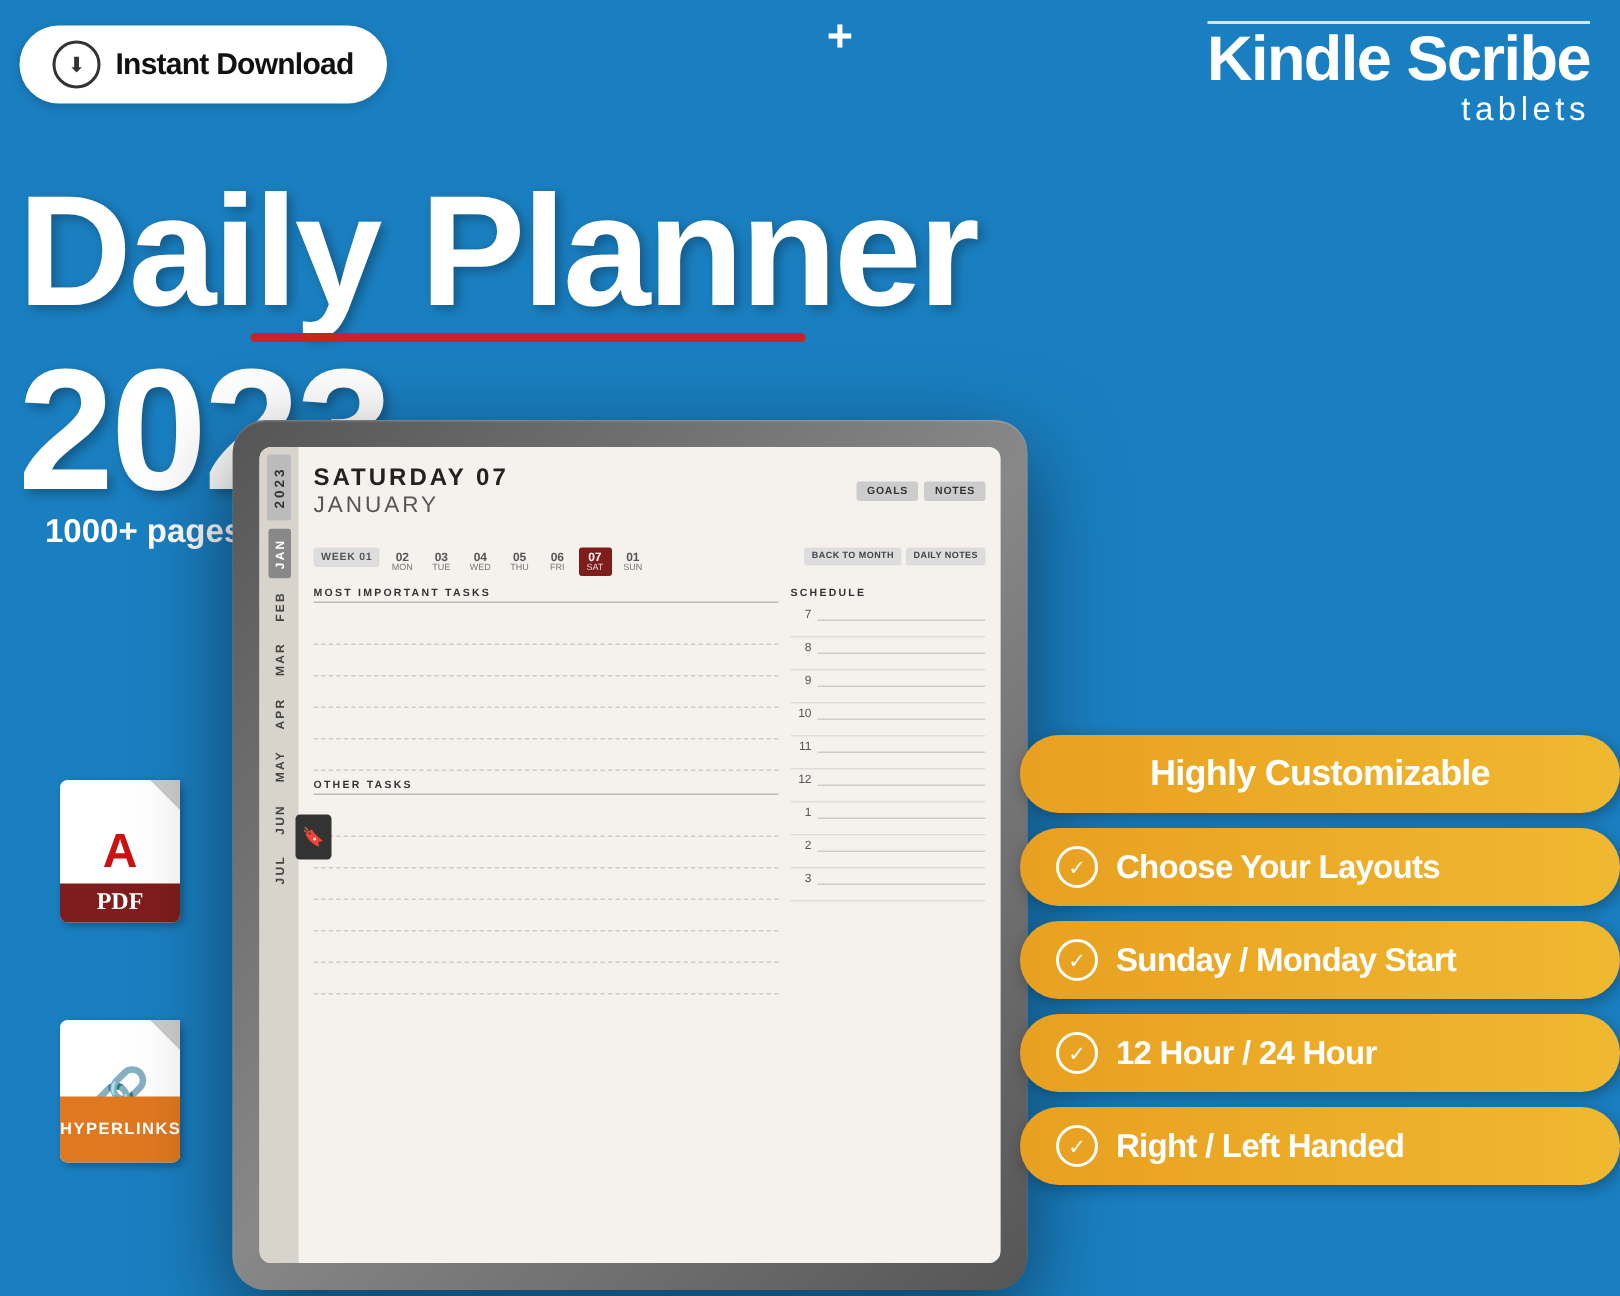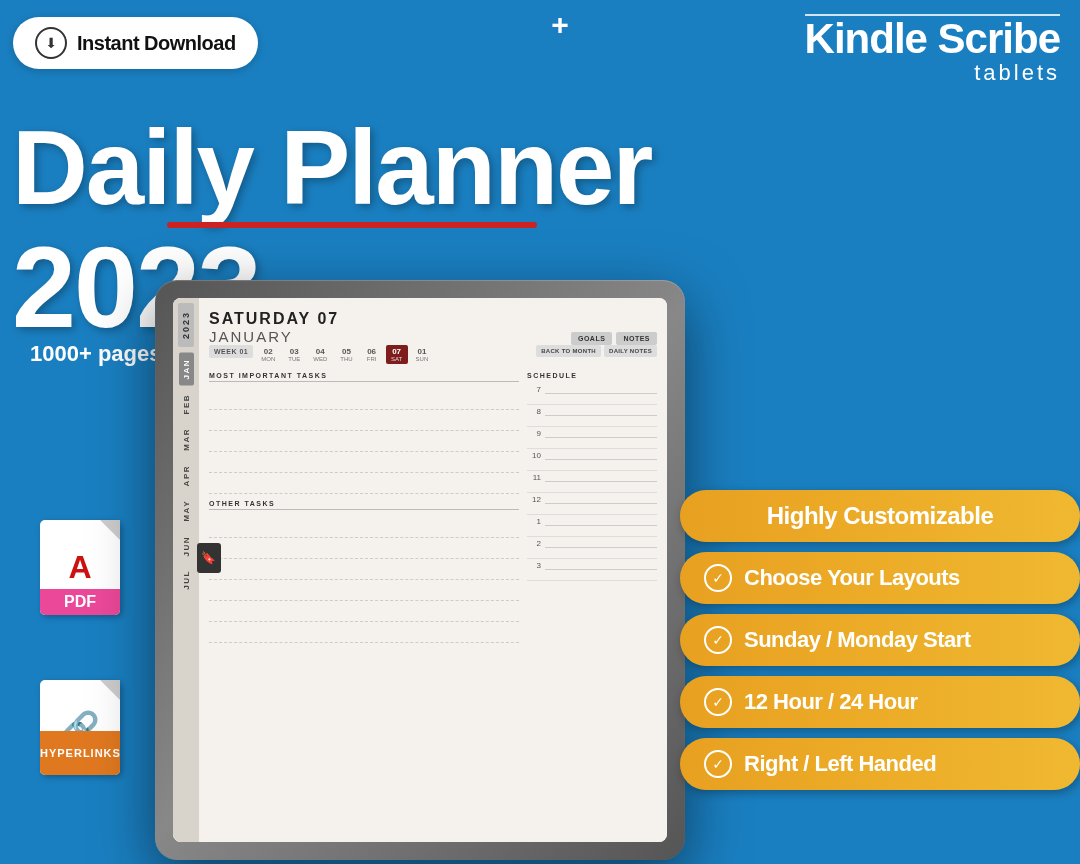--- a/index.html
+++ b/index.html
@@ -156,30 +156,31 @@
       height: 20px;
       background: #ccc;
       clip-path: polygon(0 0, 100% 100%, 100% 0);
     }
     .pdf-acrobat {
       color: #cc1111;
       font-size: 32px;
       font-weight: 900;
     }
     .pdf-label {
-      background: #ec4899;
+      background: #7f1d1d;
       color: white;
       font-size: 16px;
       font-weight: 900;
       width: 100%;
       text-align: center;
       padding: 4px 0;
       position: absolute;
       bottom: 0;
       border-radius: 0 0 5px 5px;
+      font-family: Liberation Serif, serif;
     }
 
     .plus-sign {
       color: white;
       font-size: 30px;
       font-weight: 700;
       text-align: center;
       margin: 8px 0;
       margin-left: 40px;
     }
@@ -311,22 +312,22 @@
       padding: 12px 10px 8px 10px;
       display: flex;
       flex-direction: column;
       overflow: hidden;
     }
 
     
     .planner-header {
       display: flex;
       justify-content: space-between;
-      align-items: flex-end;
-      margin-bottom: 0;
+      align-items: center;
+      margin-bottom: 20px;
     }
     .date-info .day-date {
       font-size: 16px;
       font-weight: 700;
       color: #222;
       letter-spacing: 2px;
     }
     .date-info .month {
       font-size: 15px;
       color: #555;

